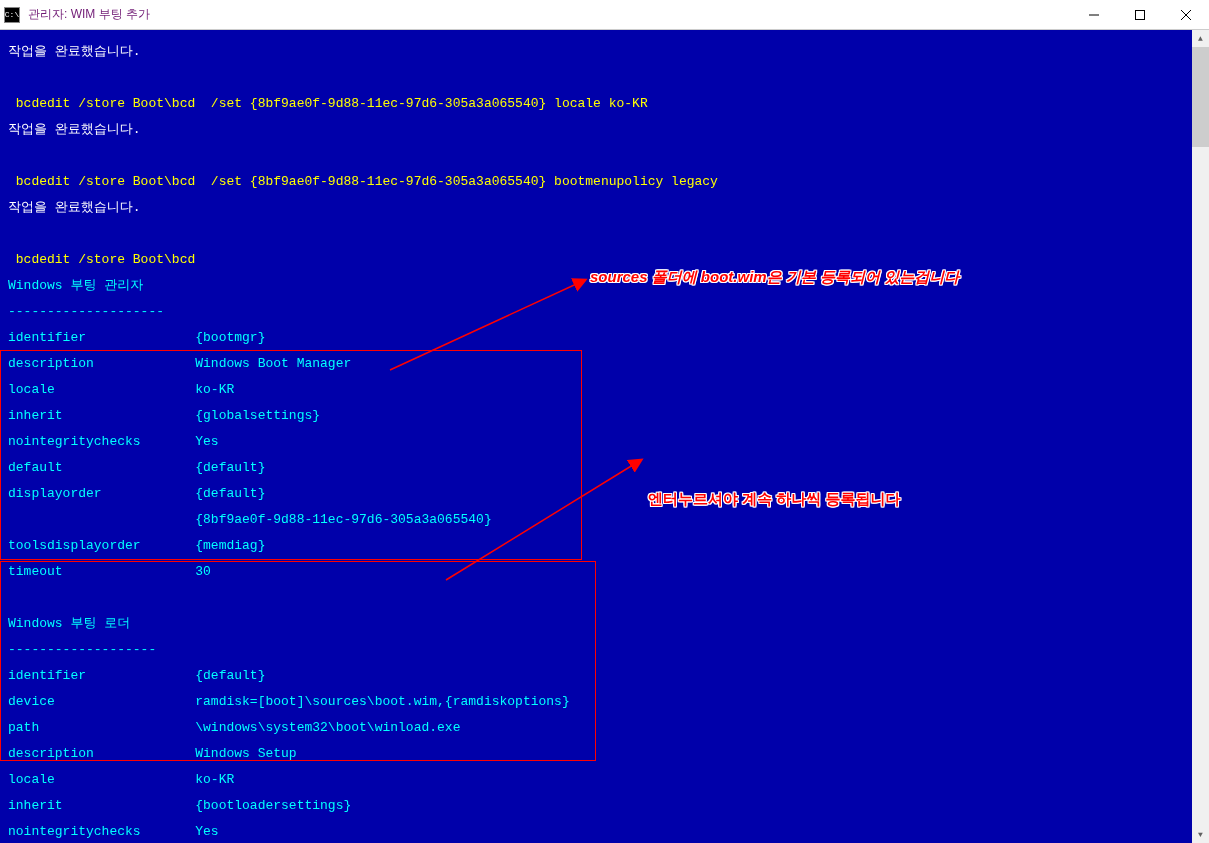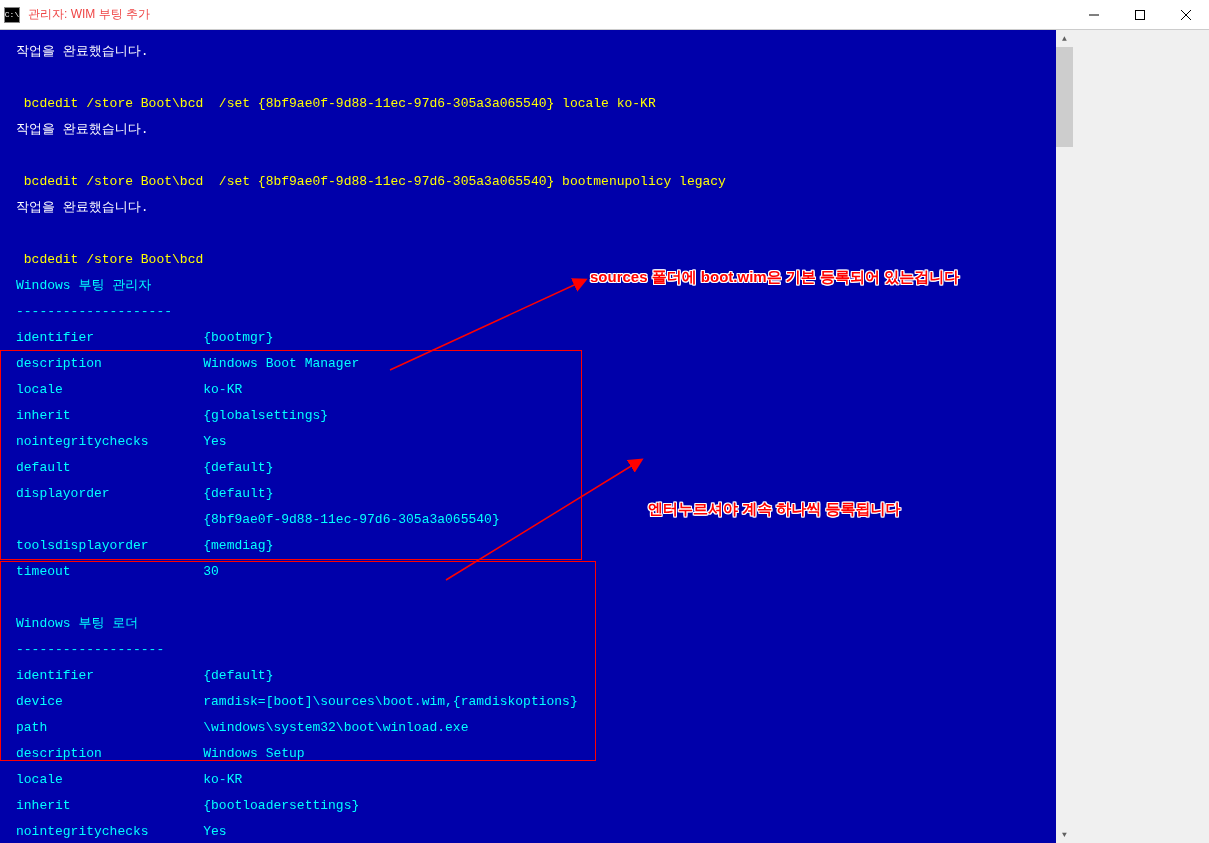--- a/index.html
+++ b/index.html
@@ -29,21 +29,21 @@
   font-size: 8px;
   display: flex;
   align-items: center;
   justify-content: center;
   margin-right: 8px;
   border: 1px solid #888;
 }
 .titlebar .title {
   font-family: "Segoe UI", Tahoma, sans-serif;
   font-size: 12px;
-  color: #ef4444;
+  color: #701a75;
 }
 .titlebar .controls {
   position: absolute;
   right: 0;
   top: 0;
   display: flex;
   height: 30px;
 }
 .titlebar .ctl {
   width: 46px;
@@ -55,23 +55,23 @@
   font-size: 12px;
   color: #000;
 }
 .console-wrap {
   display: flex;
   height: 813px;
 }
 .console {
   background: #0000aa;
   color: #00ffff;
-  width: 1056px;
+  width: 1192px;
   height: 813px;
-  padding: 2px 16px;
+  padding: 2px 8px;
   white-space: pre;
   line-height: 13px;
   font-size: 13px;
   position: relative;
   overflow: hidden;
 }
 .scrollbar {
   width: 17px;
   background: #f0f0f0;
   position: relative;
@@ -291,22 +291,22 @@
 
 <svg class="arrow" style="left:436px;top:425px;width:210px;height:130px;">
   <defs>
           <marker id="ah2" markerWidth="10" markerHeight="10" refX="2" refY="5" orient="auto">
             <polygon points="0,5 10,0 10,10" fill="#ff0000"></polygon>
           </marker>
         </defs>
   <line x1="205" y1="5" x2="10" y2="125" stroke="#ff0000" stroke-width="1.5" marker-start="url(#ah2)"></line>
 </svg>
 
-<div class="annotation" style="left:590px;top:240px;">sources 폴더에 boot.wim은 기본 등록되어 있는겁니다</div>
-<div class="annotation" style="left:648px;top:472px;">엔터누르셔야 계속 하나씩 등록됩니다</div>
+<div class="annotation" style="left:590px;top:240px;font-style:italic;">sources 폴더에 boot.wim은 기본 등록되어 있는겁니다</div>
+<div class="annotation" style="left:648px;top:462px;">엔터누르셔야 계속 하나씩 등록됩니다</div>
 
 </div>
 <div class="scrollbar">
   <div class="up">▲</div>
   <div class="thumb"></div>
   <div class="down">▼</div>
 </div>
 </div>
 
 </body></html>

